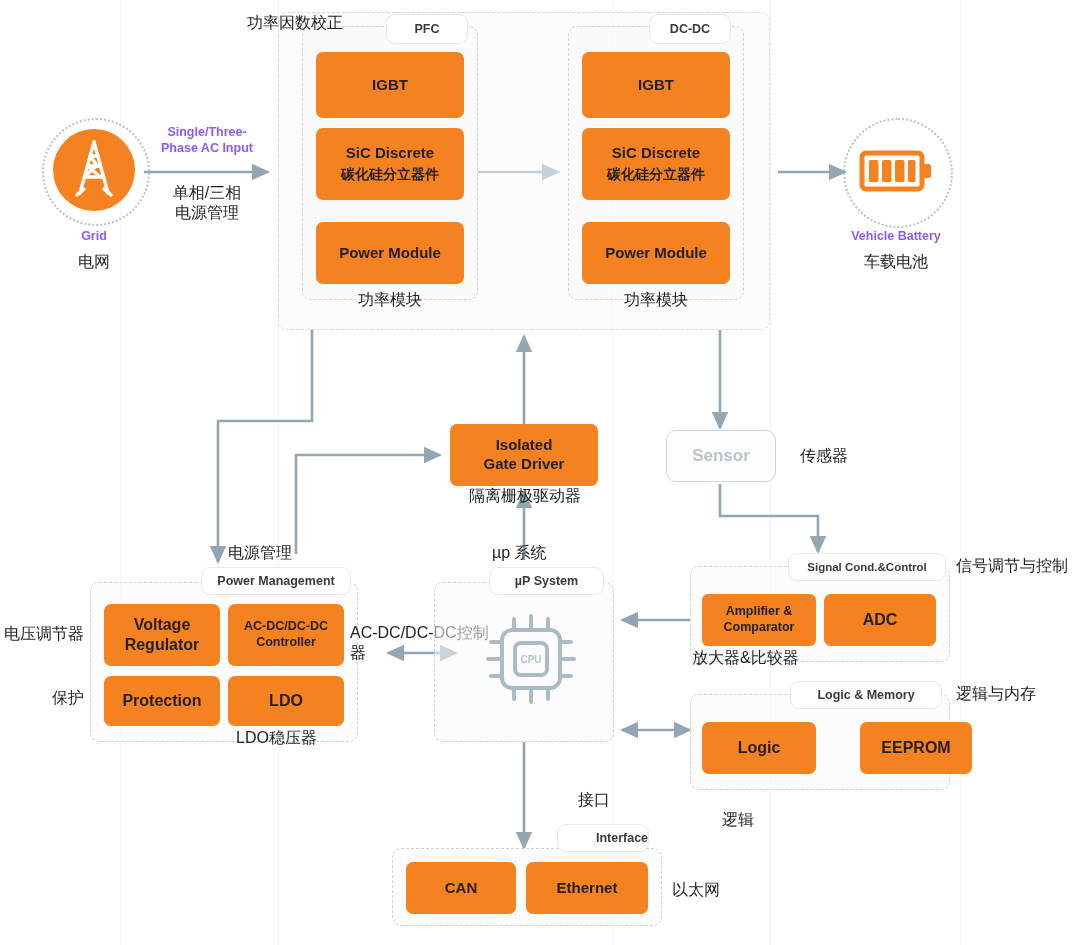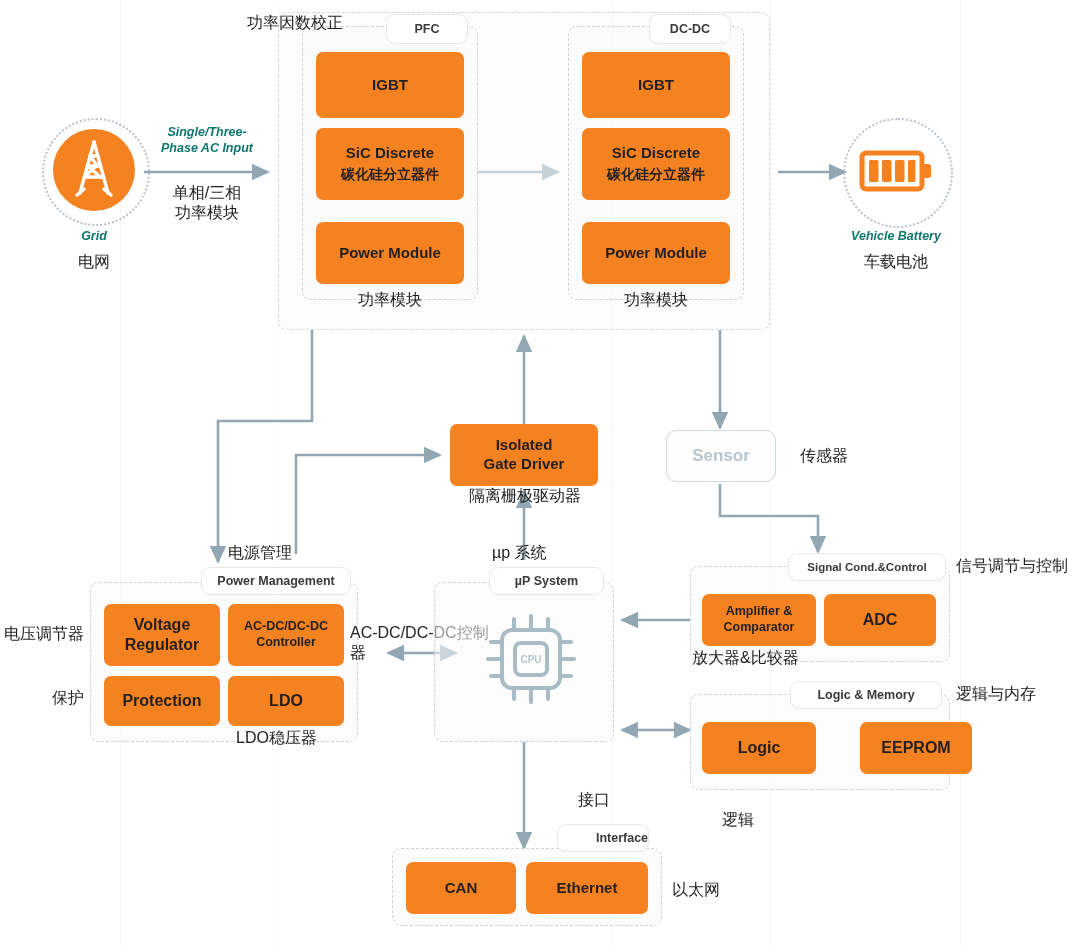--- a/index.html
+++ b/index.html
@@ -57,21 +57,21 @@
     display:flex;align-items:center;justify-content:center;
     white-space:nowrap;
     padding:0 10px;
     box-sizing:border-box;
     z-index:6;
   }
 
   
   .lbl{position:absolute;white-space:pre;line-height:1.28;}
   .cn{font-size:16px;color:#1f1f1f;font-weight:500;}
-  .en{font-size:12.5px;color:#0f766e;font-weight:bold;font-style:italic;}
+  .en{font-size:12.5px;color:#8b5cf6;font-weight:bold;}
   .en.c{text-align:center;}
   .cn.c{text-align:center;}
 
   
   .sensorbox{
     border:1.4px solid #cdd8de;
     border-radius:10px;
     background:#fdfdfd;
     display:flex;align-items:center;justify-content:center;
     color:#b9c4cc;
@@ -156,21 +156,21 @@
         <path d="M58 66 L51 60"></path>
       </g>
     </svg>
   </div>
   <div class="lbl en c" style="left:38px;top:228px;width:112px;">Grid</div>
   <div class="lbl cn c" style="left:38px;top:252px;width:112px;">电网</div>
 
   <div class="lbl en c" style="left:148px;top:124px;width:118px;">Single/Three-
 Phase AC Input</div>
   <div class="lbl cn c" style="left:148px;top:183px;width:118px;">单相/三相
-功率模块</div>
+电源管理</div>
 
   <div class="abs dashed outer" style="left:278px;top:12px;width:492px;height:318px;"></div>
 
   <div class="abs dashed" style="left:302px;top:26px;width:176px;height:274px;"></div>
   <div class="pill" style="left:386px;top:14px;width:82px;height:30px;">PFC</div>
   <div class="lbl cn" style="left:247px;top:13px;">功率因数校正</div>
 
   <div class="abs orange" style="left:316px;top:52px;width:148px;height:66px;">
     <span>IGBT</span>
   </div>
@@ -264,21 +264,21 @@
         <path d="M80 34 H91 M80 51 H94 M80 68 H91"></path>
       </g>
       <text x="51" y="55" text-anchor="middle" fill="#b7c6ce" font-size="10" font-weight="bold" font-family="Liberation Sans, sans-serif">CPU</text>
     </svg>
   </div>
 
   <div class="abs dashed" style="left:690px;top:566px;width:260px;height:96px;"></div>
   <div class="pill" style="left:788px;top:553px;width:158px;height:28px;font-size:11.5px;">Signal Cond.&amp;Control</div>
   <div class="lbl cn" style="left:956px;top:556px;">信号调节与控制</div>
 
-  <div class="abs orange tiny" style="left:702px;top:594px;width:114px;height:52px;white-space:pre-line;">
+  <div class="abs orange tiny" style="left:702px;top:594px;width:114px;height:52px;white-space:pre-line;border-radius:6px;">
     <span>Amplifier &amp;
 Comparator</span>
   </div>
   <div class="abs orange small" style="left:824px;top:594px;width:112px;height:52px;">
     <span>ADC</span>
   </div>
   <div class="lbl cn" style="left:692px;top:648px;text-align:center;">放大器&amp;比较器</div>
 
   <div class="abs dashed" style="left:690px;top:694px;width:260px;height:96px;"></div>
   <div class="pill" style="left:790px;top:681px;width:152px;height:28px;">Logic &amp; Memory</div>

